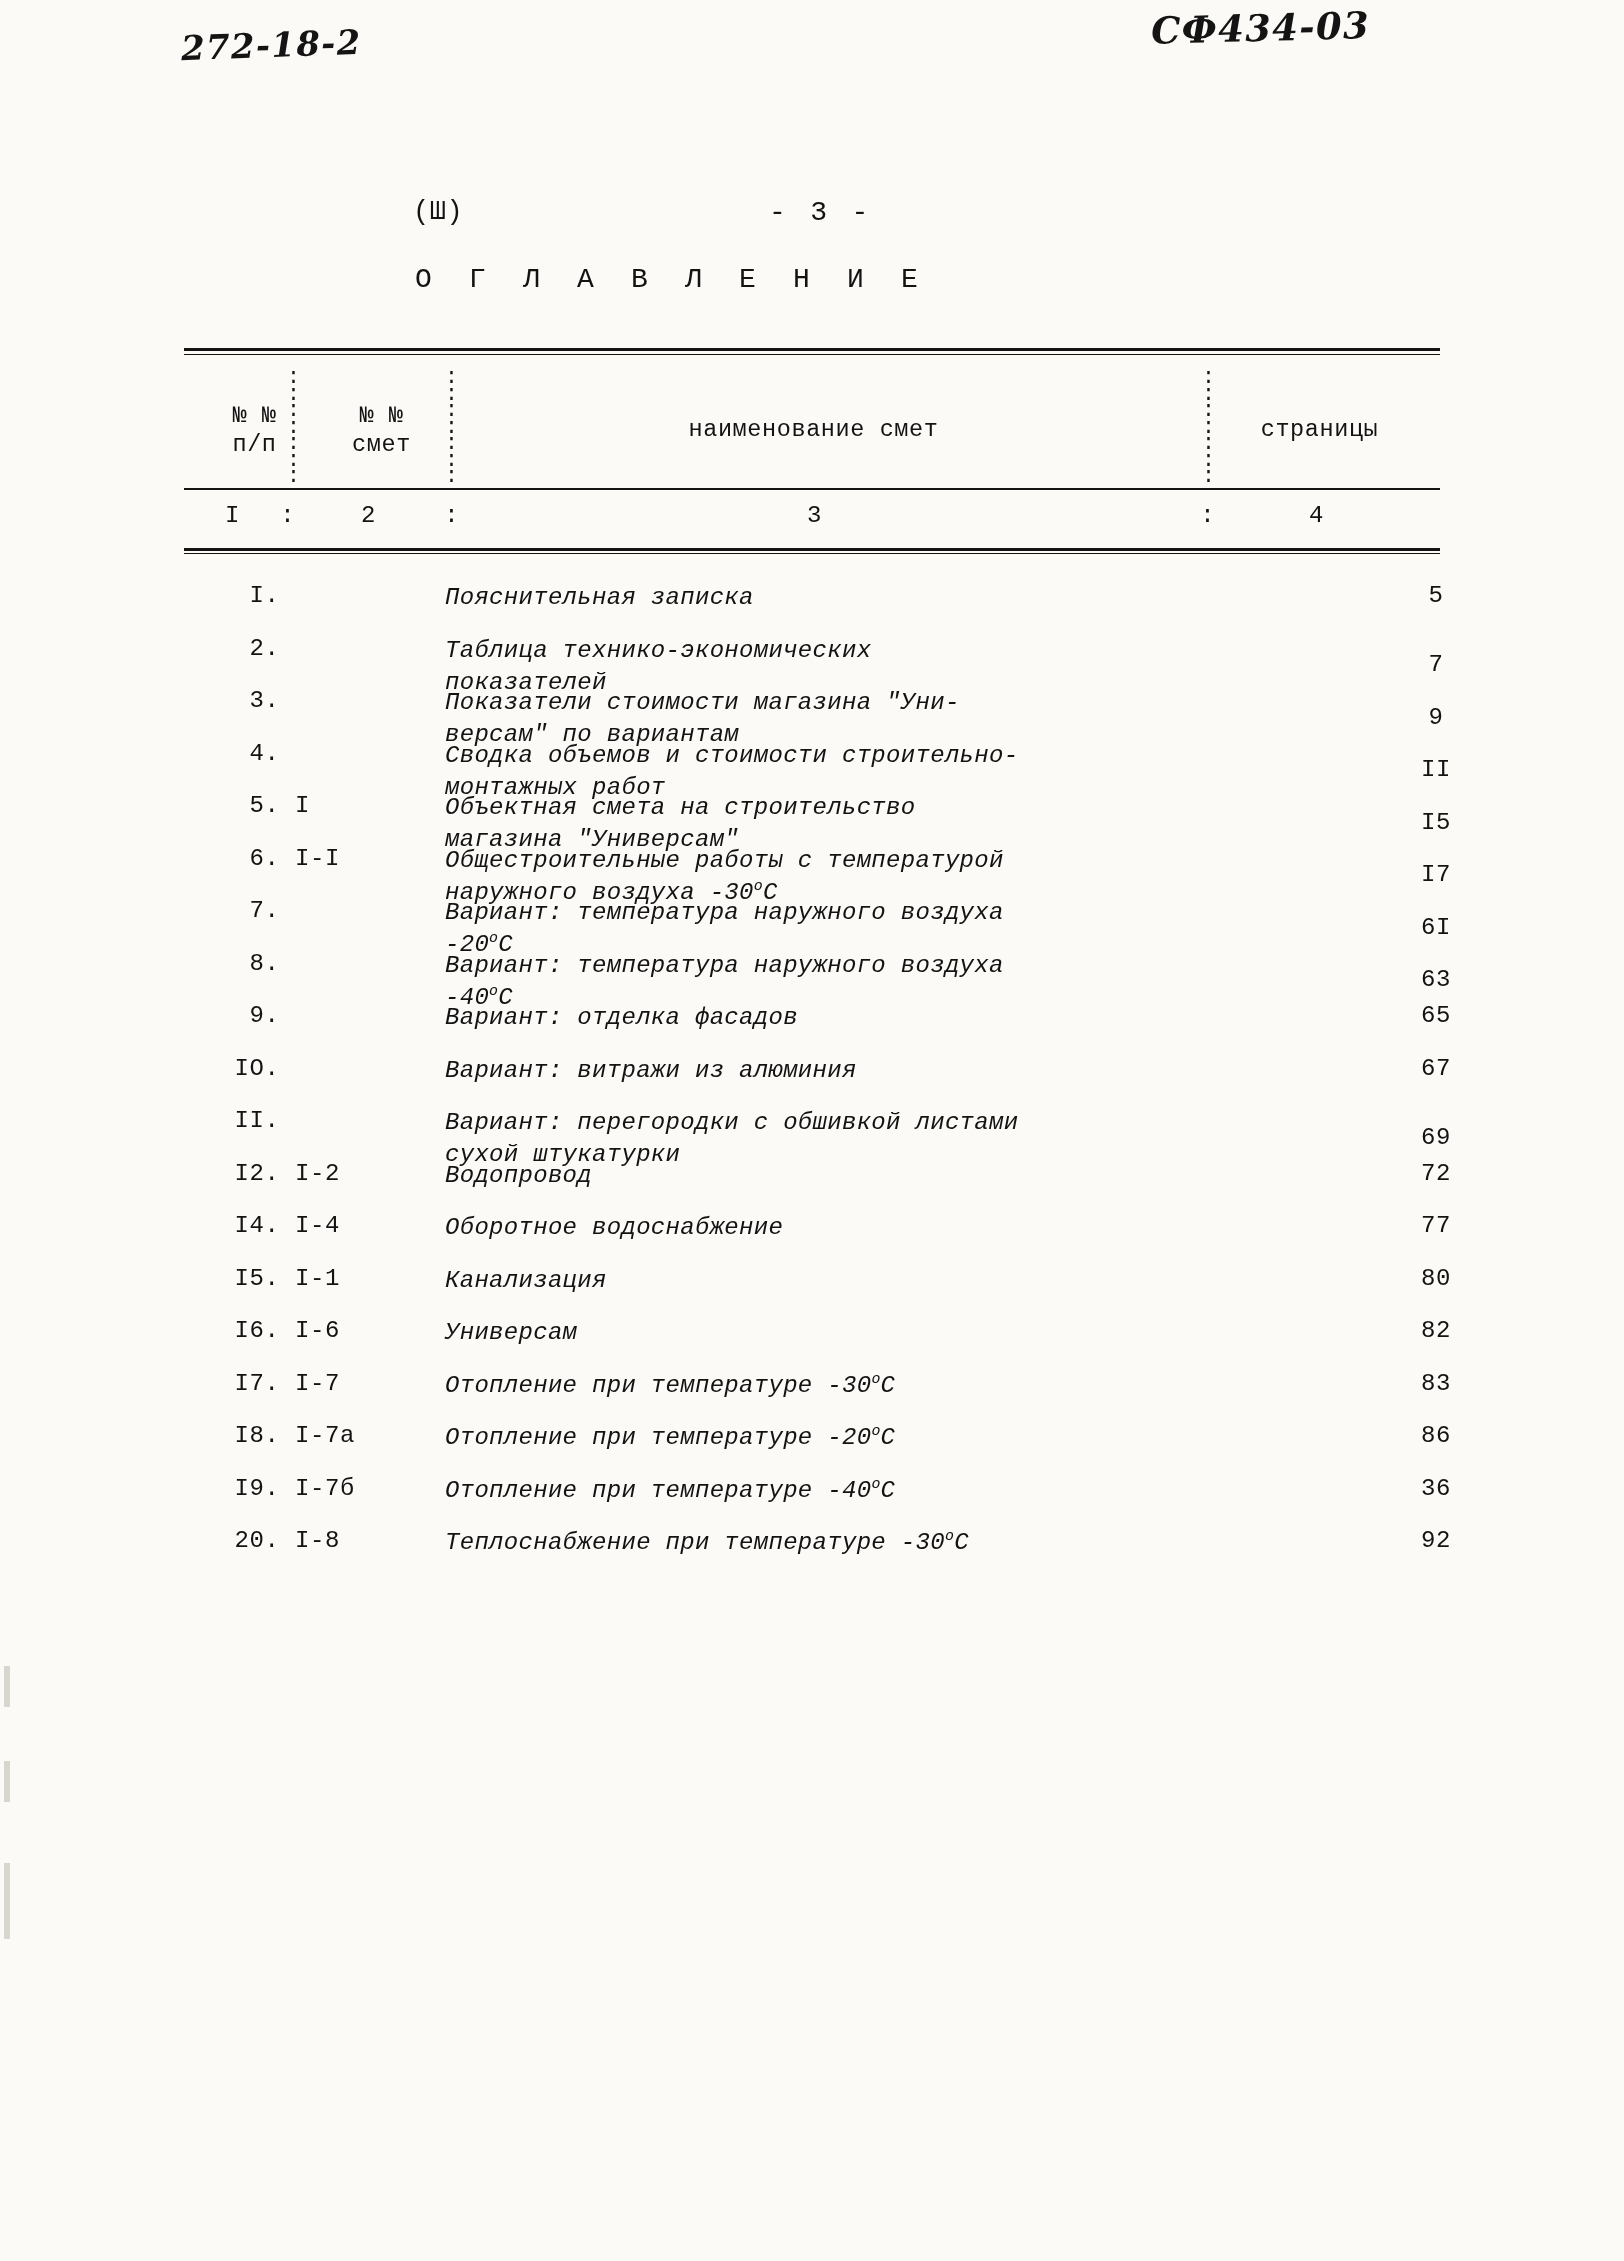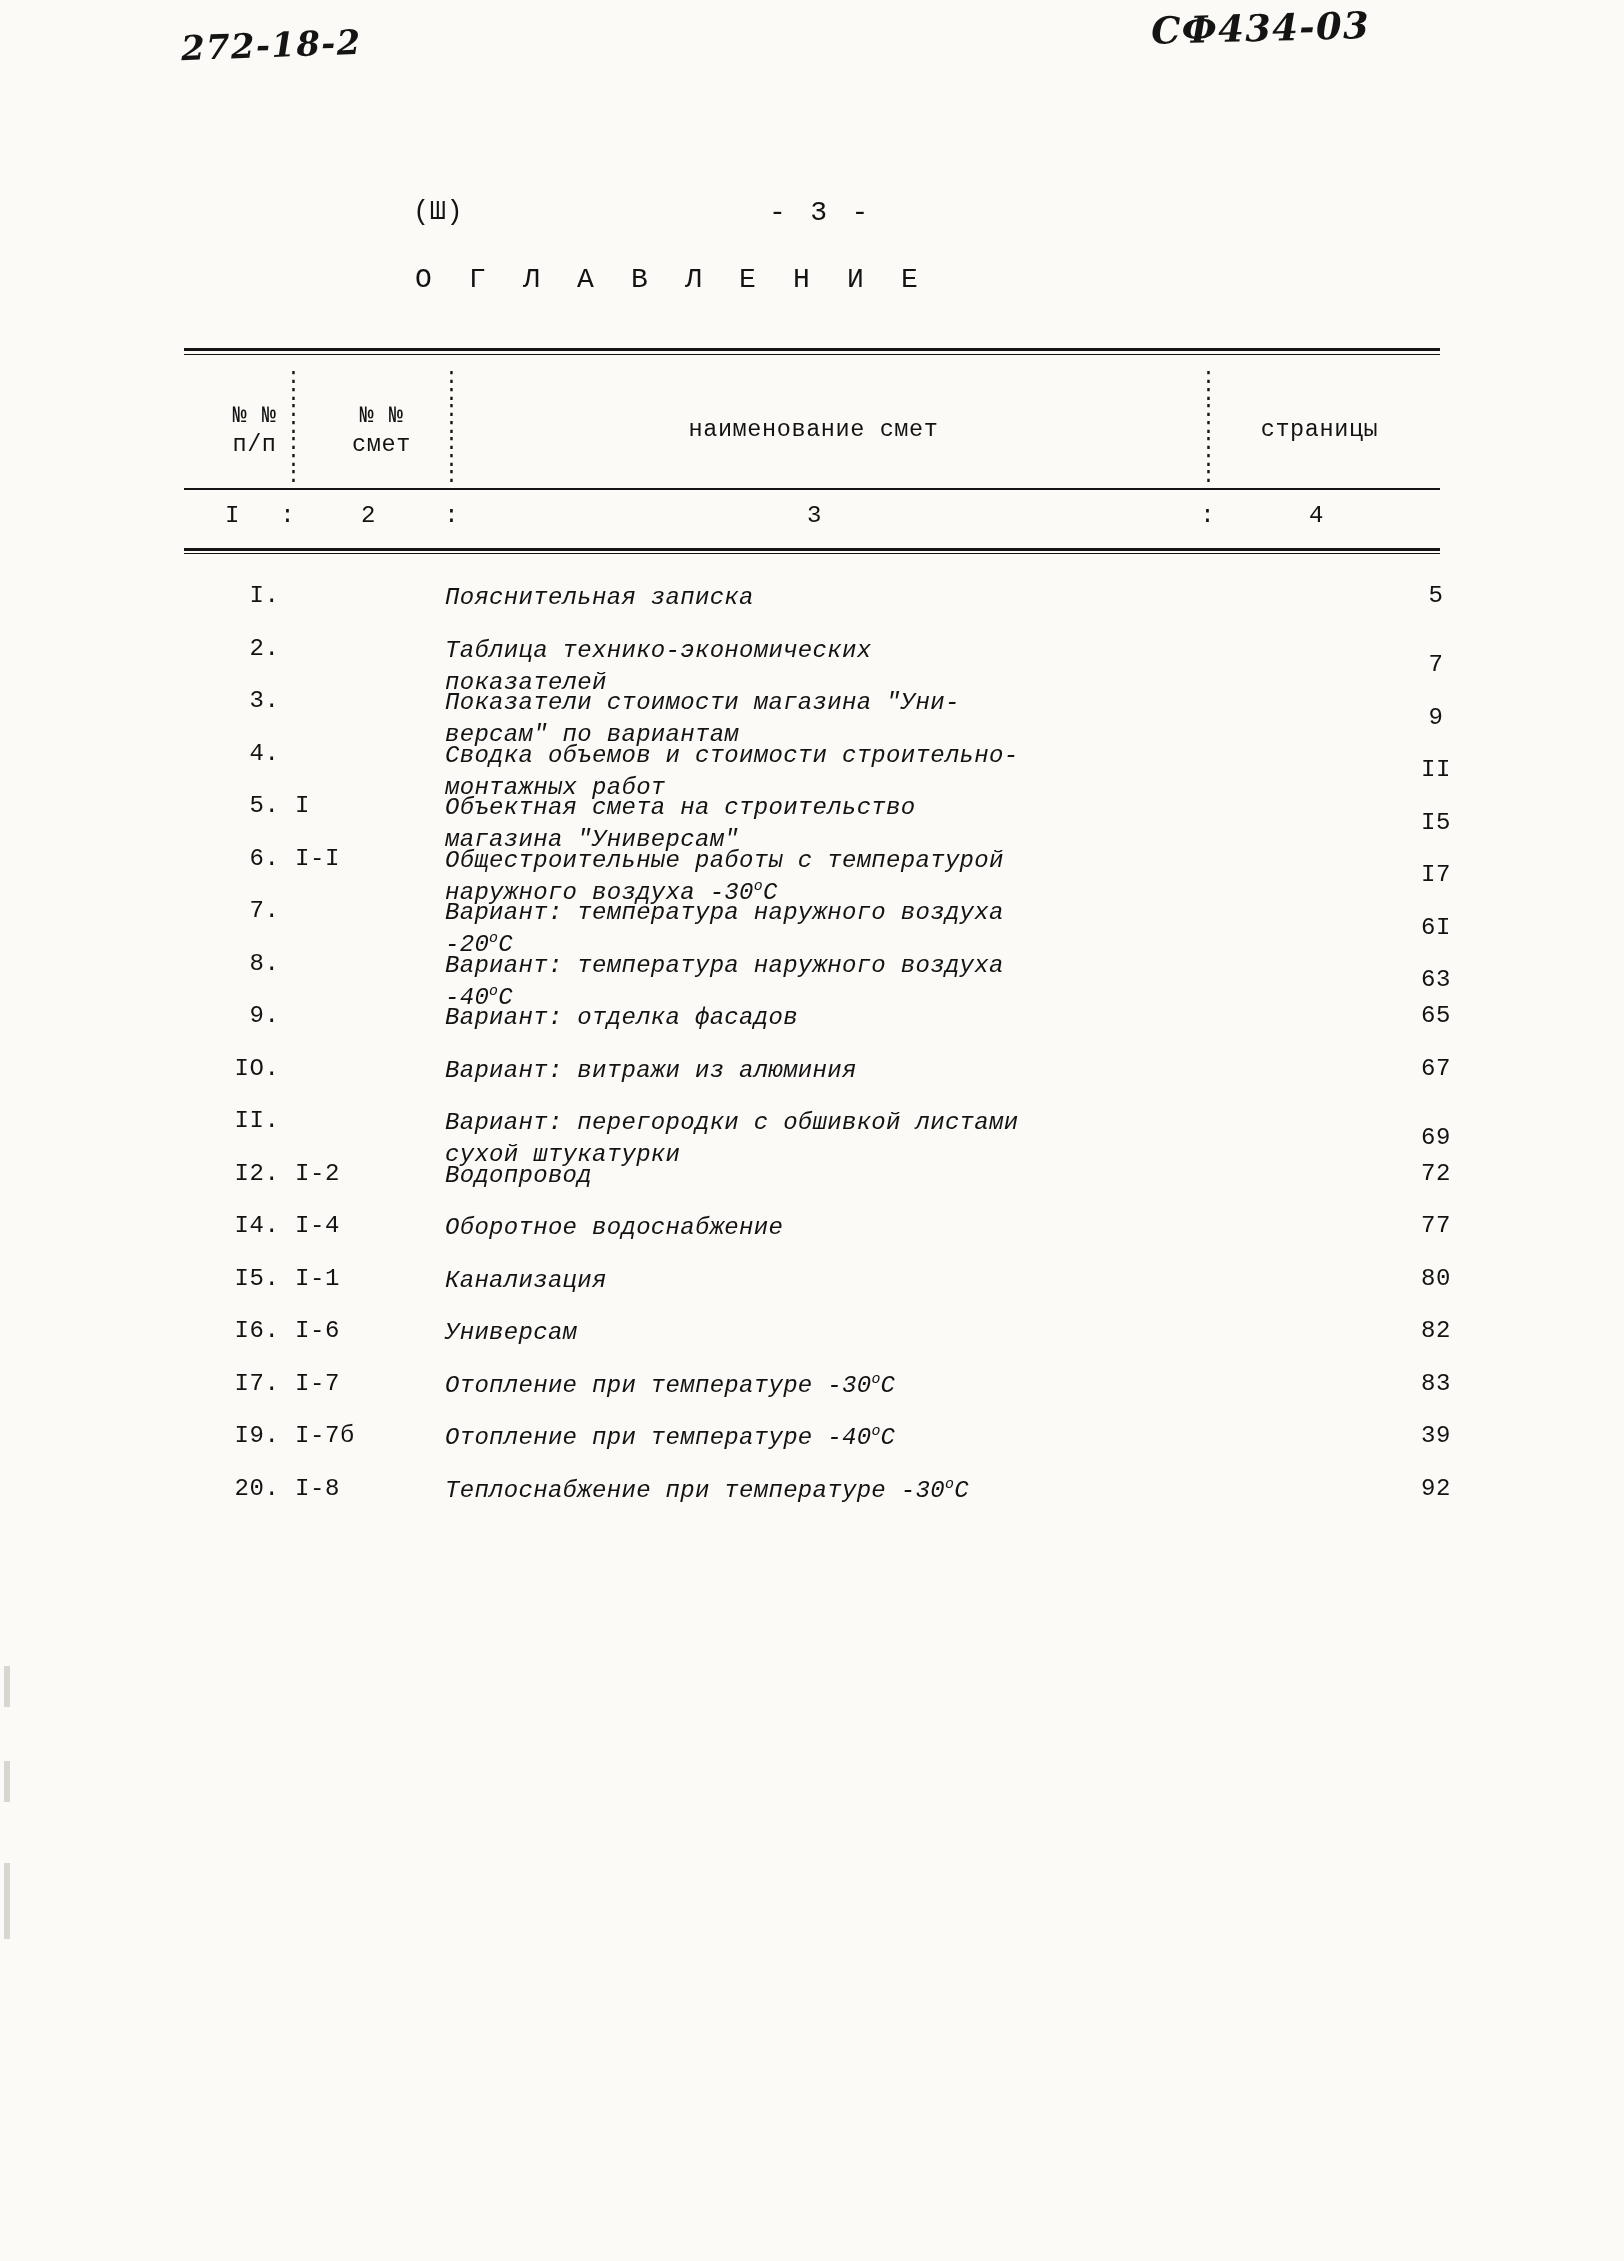--- a/index.html
+++ b/index.html
@@ -320,24 +320,30 @@
         <div class="c-name">Универсам</div>
         <div class="c-page">82</div>
       </div>
       <div class="row">
         <div class="c-no">I7.</div>
         <div class="c-smeta">I-7</div>
         <div class="c-name">Отопление при температуре -30<sup>о</sup>С</div>
         <div class="c-page">83</div>
       </div>
       <div class="row">
+        <div class="c-no">I8.</div>
+        <div class="c-smeta">I-7а</div>
+        <div class="c-name">Отопление при температуре -20<sup>о</sup>С</div>
+        <div class="c-page">86</div>
+      </div>
+      <div class="row">
         <div class="c-no">I9.</div>
         <div class="c-smeta">I-7б</div>
         <div class="c-name">Отопление при температуре -40<sup>о</sup>С</div>
-        <div class="c-page">39</div>
+        <div class="c-page">36</div>
       </div>
       <div class="row">
         <div class="c-no">20.</div>
         <div class="c-smeta">I-8</div>
         <div class="c-name">Теплоснабжение при температуре -30<sup>о</sup>С</div>
         <div class="c-page">92</div>
       </div>
     </div>
 
 </div>

